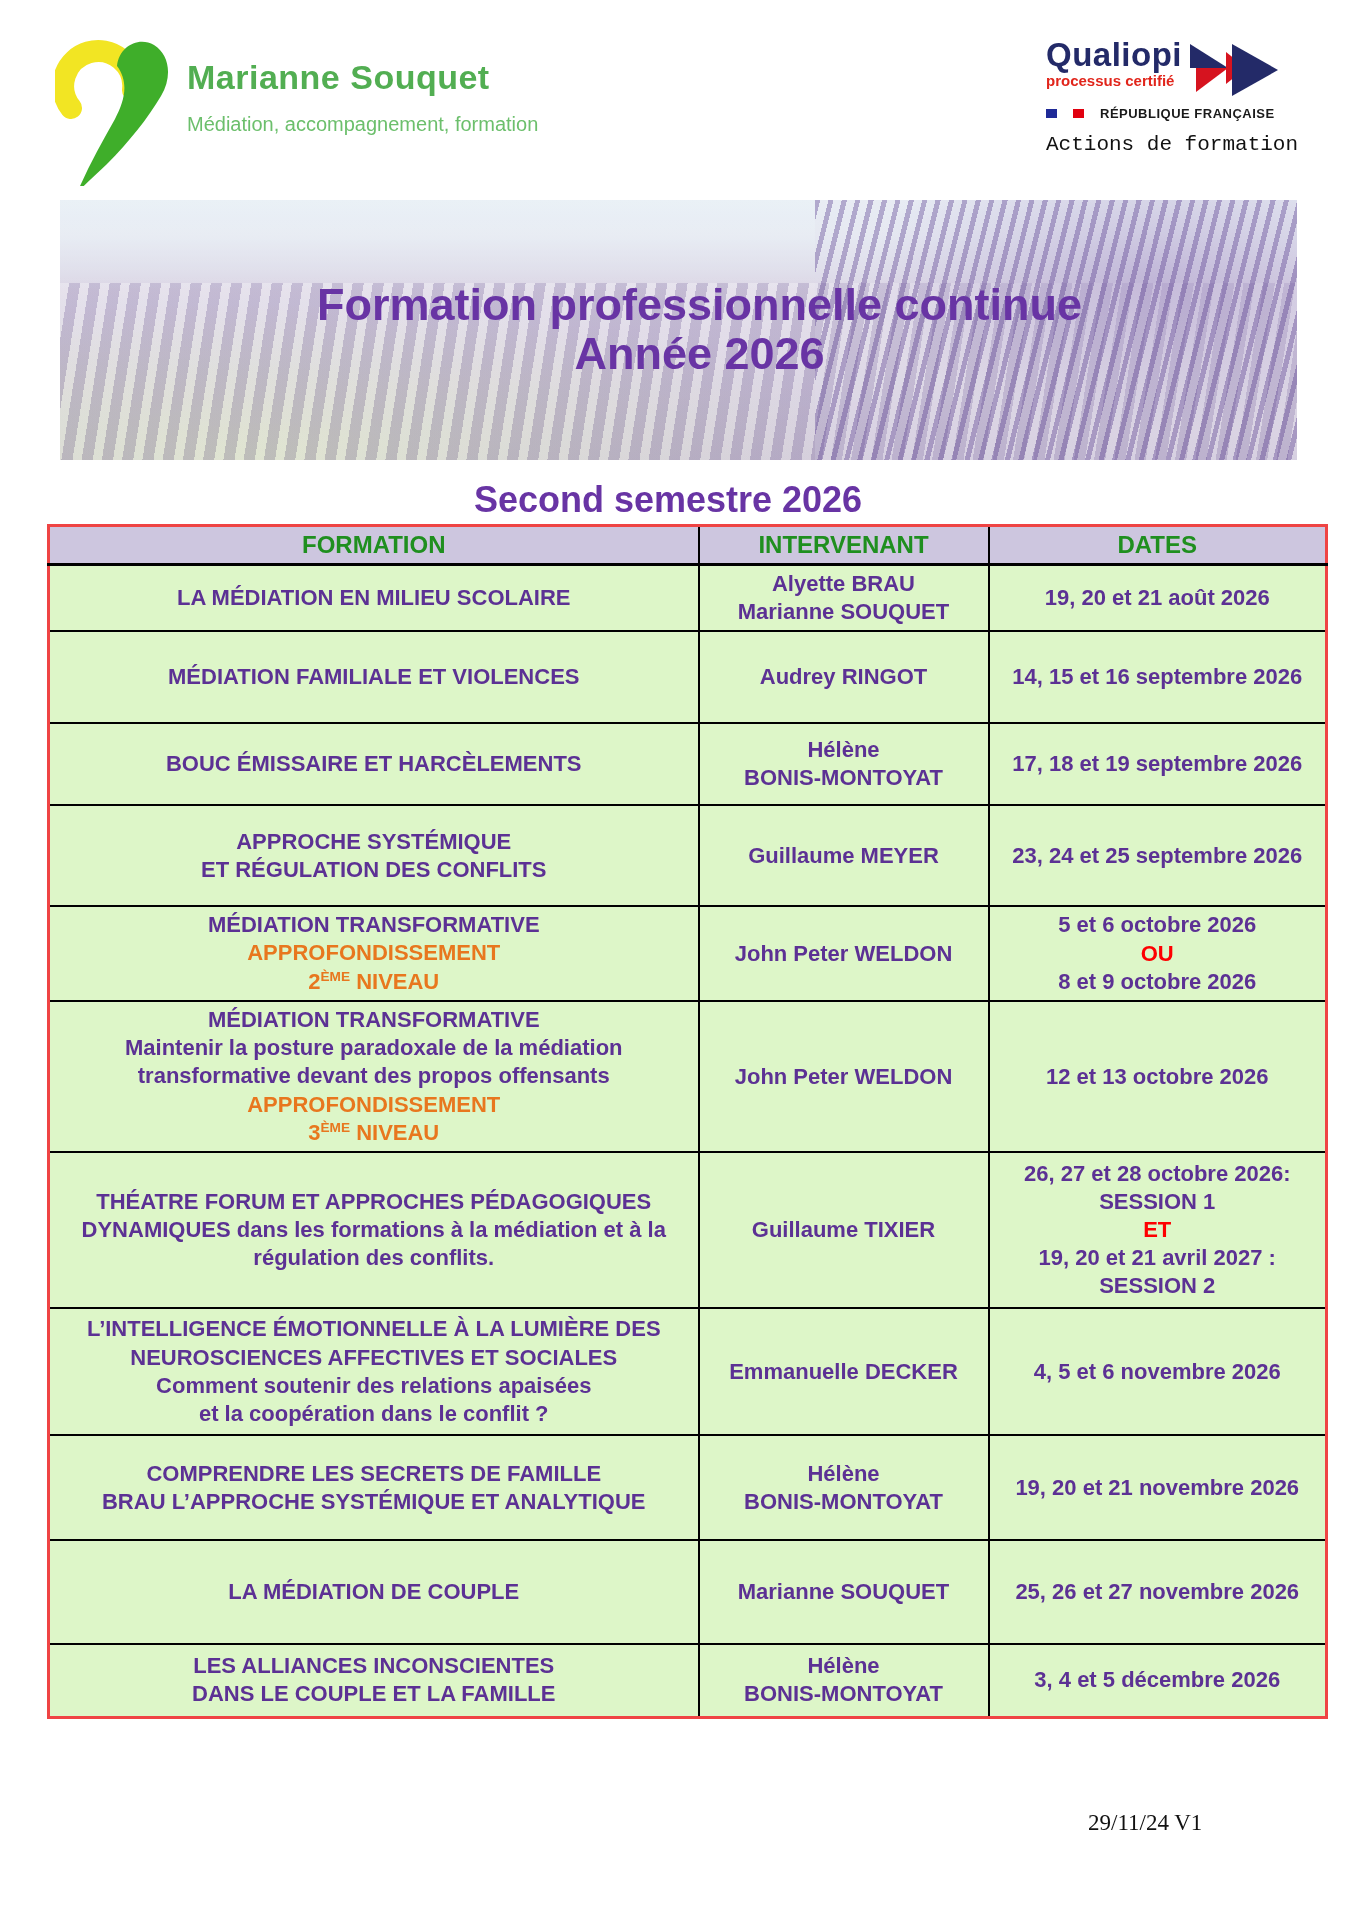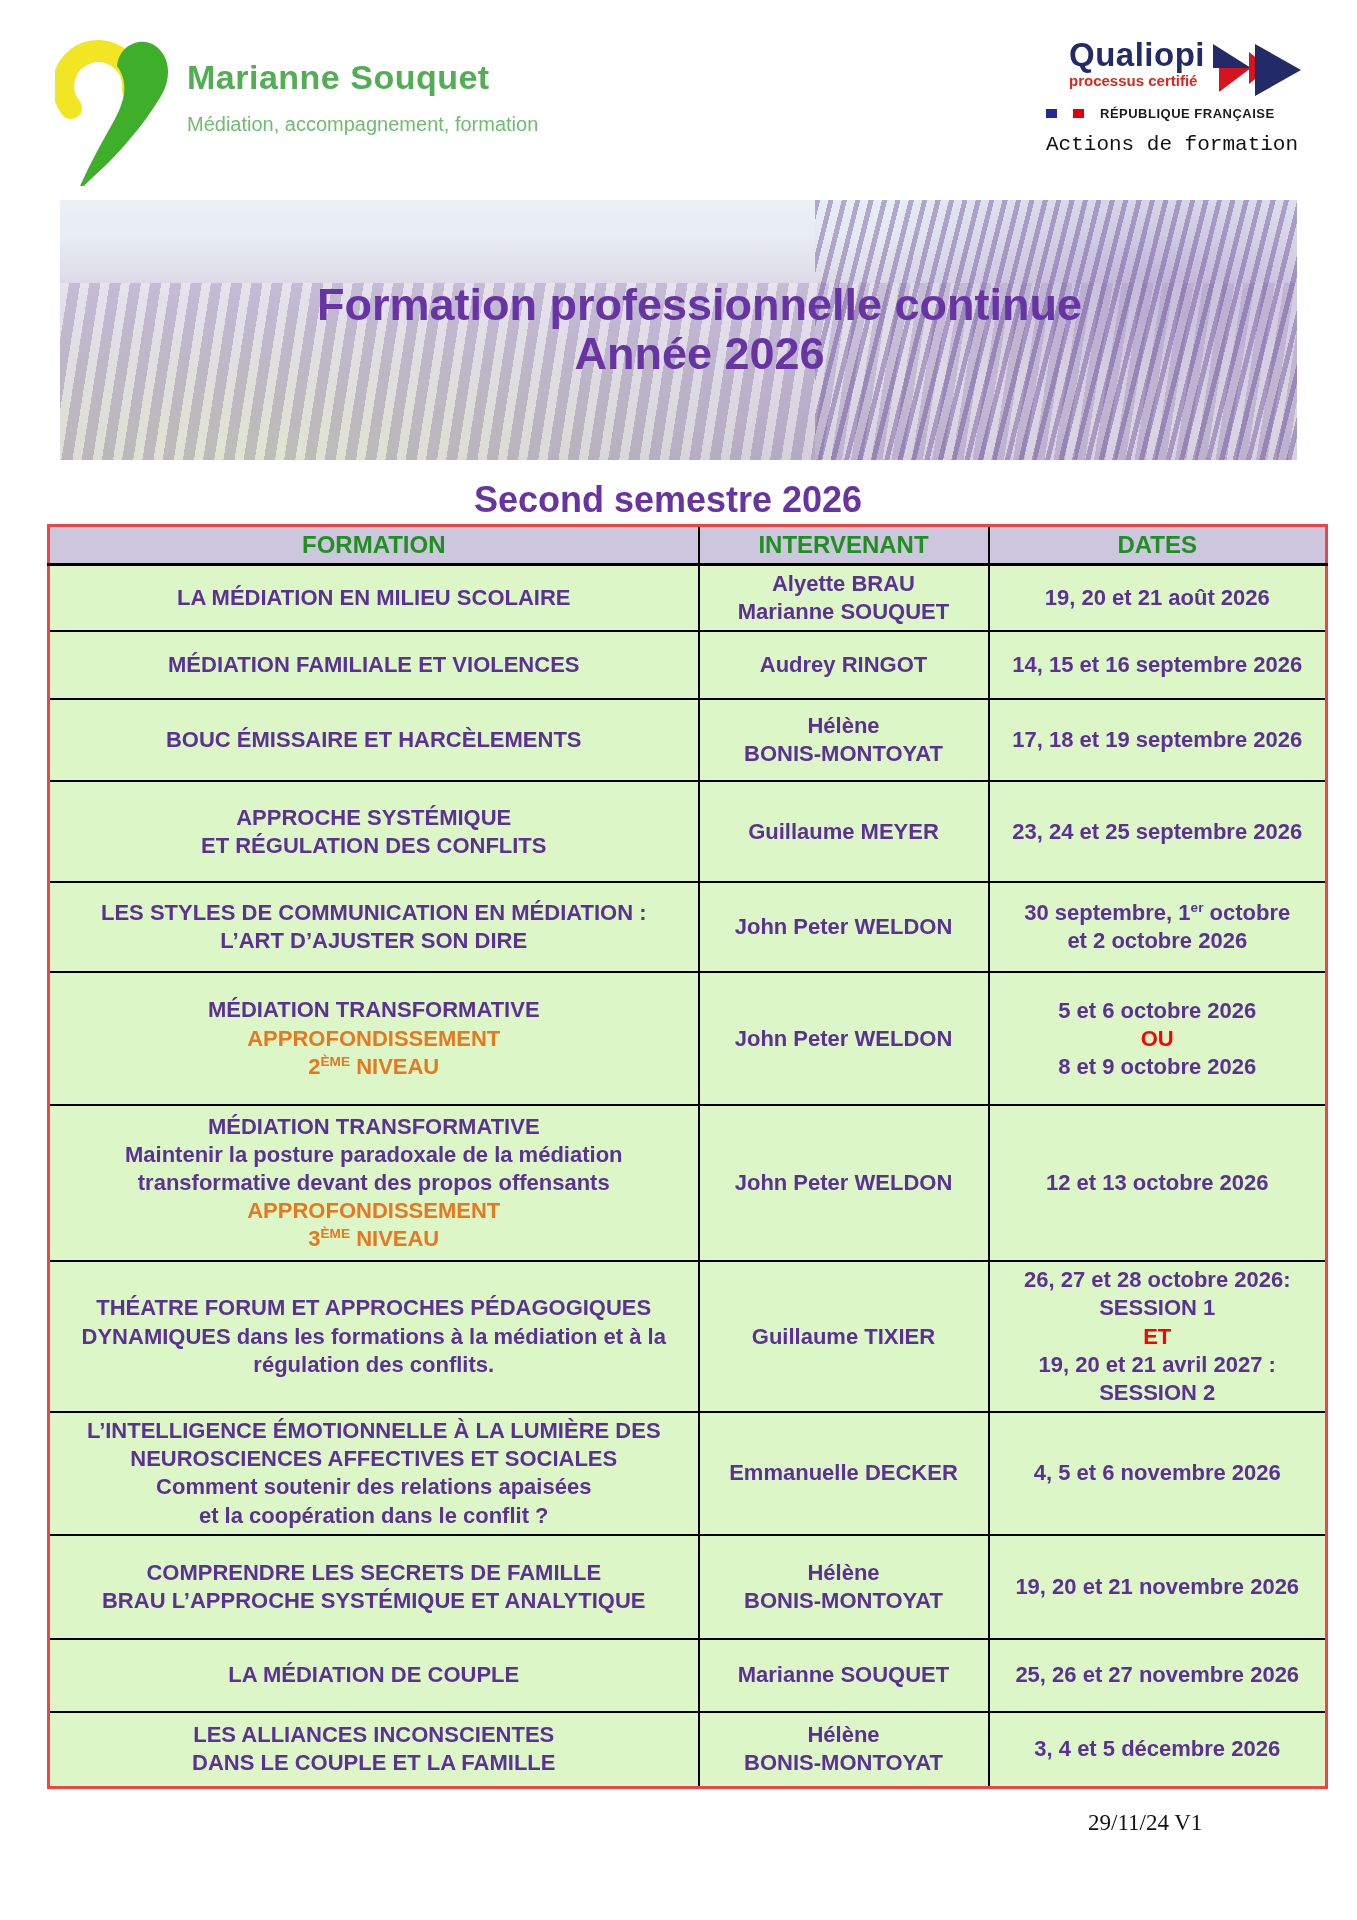--- a/index.html
+++ b/index.html
@@ -10,21 +10,21 @@
   }
 
   
   .logo-block { position:absolute; left:55px; top:36px; display:flex; align-items:flex-start; }
   .logo-mark { width:118px; height:150px; }
   .logo-texts { margin-left:14px; padding-top:22px; }
   .logo-name { font-size:34px; font-weight:bold; color:#52ae52; letter-spacing:0.5px; }
   .logo-tagline { margin-top:16px; font-size:20px; color:#6cbf6c; }
 
   .qualiopi { position:absolute; left:1046px; top:40px; width:280px; }
-  .q-top { display:flex; align-items:flex-start;justify-content:center; }
+  .q-top { display:flex; align-items:flex-start; }
   .q-texts { }
   .q-brand { font-size:33px; font-weight:bold; color:#232a68; letter-spacing:0.5px; line-height:30px;}
   .q-sub { font-size:15px; font-weight:bold; color:#e1251b; margin-top:2px; }
   .q-arrows { margin-left:6px; margin-top:2px; }
   .q-rep { margin-top:8px; display:flex; align-items:center; gap:16px; }
   .q-rep-text { font-size:13px; font-weight:bold; color:#1a1a1a; letter-spacing:0.5px; }
   .sq { display:inline-block; width:11px; height:9px; }
   .sq.blue { background:#1f2a97; }
   .sq.red { background:#e1000f; }
   .q-actions { margin-top:12px; font-family:Liberation Mono, monospace; font-size:21px; color:#111; }
@@ -60,21 +60,21 @@
 
   
   .sched-wrap { position:absolute; left:47px; top:524px; width:1280px; }
   table.sched { border-collapse:collapse; width:100%; border:3px solid #ef4444; table-layout:fixed; }
   table.sched th, table.sched td { border:2px solid #000; text-align:center; vertical-align:middle; padding:4px 8px; }
   table.sched th {
     background:#cdc6df; color:#1f8f1f; font-size:24px; font-weight:bold; height:34px;
     border-bottom:3px solid #000;
   }
   table.sched td { background:#ddf6c8; font-size:22px; font-weight:bold; line-height:1.28; }
-  tbody tr:nth-child(1) td{height:66px} tbody tr:nth-child(2) td{height:68px}
+  tbody tr:nth-child(1) td{height:66px} tbody tr:nth-child(2) td{height:92px}
   tbody tr:nth-child(3) td{height:82px} tbody tr:nth-child(4) td{height:101px}
   tbody tr:nth-child(5) td{height:90px} tbody tr:nth-child(6) td{height:133px}
   tbody tr:nth-child(7) td{height:156px} tbody tr:nth-child(8) td{height:127px}
   tbody tr:nth-child(9) td{height:105px} tbody tr:nth-child(10) td{height:104px}
   tbody tr:nth-child(11) td{height:73px} tbody tr:nth-child(12) td{height:76px}
   .line.purple { color:#5c3194; }
   .line.orange { color:#e8771e; }
   .line.red { color:#fe0000; }
   .line sup { font-size:0.62em; }
 
@@ -187,33 +187,20 @@
             </td>
             <td>
               <div class="line purple">Guillaume MEYER</div>
             </td>
             <td>
               <div class="line purple">23, 24 et 25 septembre 2026</div>
             </td>
           </tr>
           <tr>
             <td>
-              <div class="line purple">LES STYLES DE COMMUNICATION EN MÉDIATION :</div>
-              <div class="line purple">L’ART D’AJUSTER SON DIRE</div>
-            </td>
-            <td>
-              <div class="line purple">John Peter WELDON</div>
-            </td>
-            <td>
-              <div class="line purple">30 septembre, 1<sup>er</sup> octobre</div>
-              <div class="line purple">et 2 octobre 2026</div>
-            </td>
-          </tr>
-          <tr>
-            <td>
               <div class="line purple">MÉDIATION TRANSFORMATIVE</div>
               <div class="line orange">APPROFONDISSEMENT</div>
               <div class="line orange">2<sup>ÈME</sup> NIVEAU</div>
             </td>
             <td>
               <div class="line purple">John Peter WELDON</div>
             </td>
             <td>
               <div class="line purple">5 et 6 octobre 2026</div>
               <div class="line red">OU</div>

